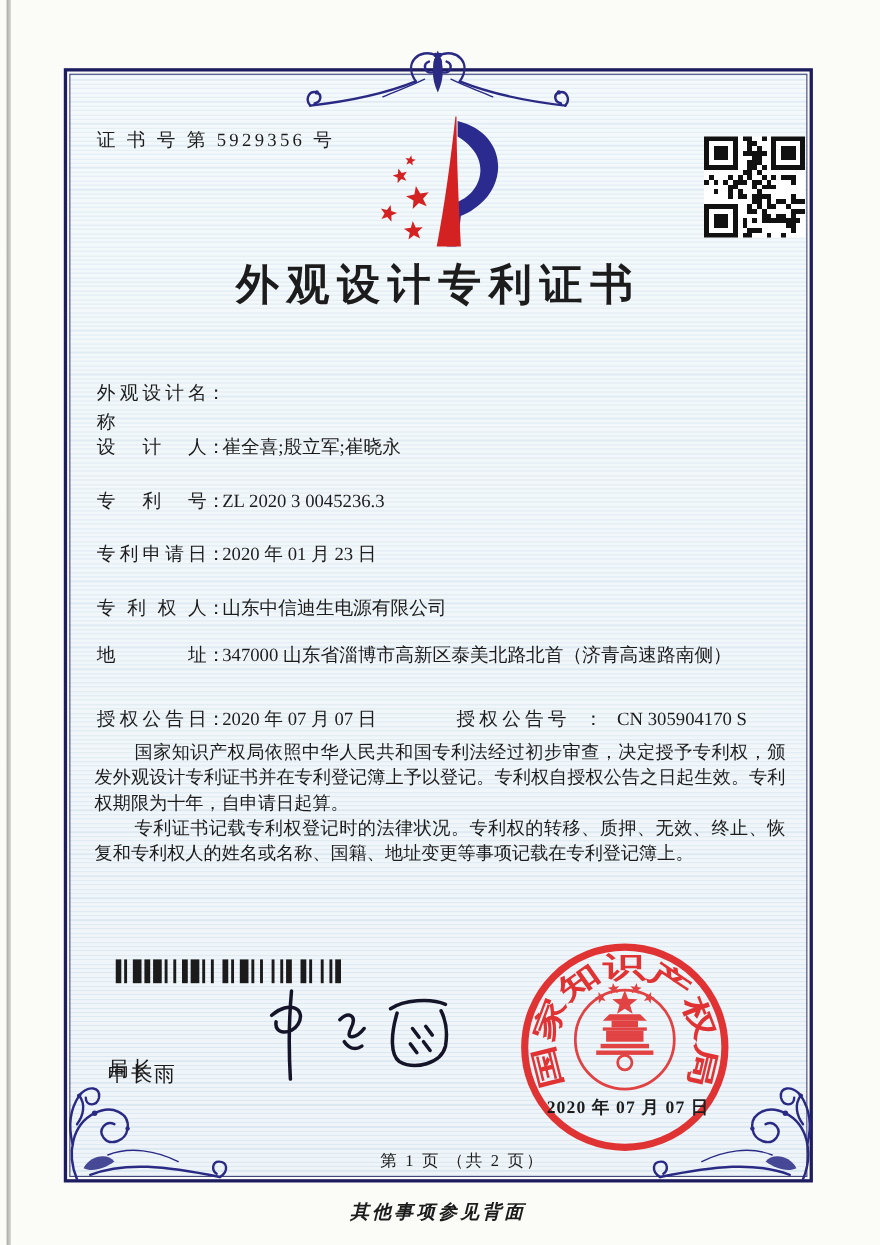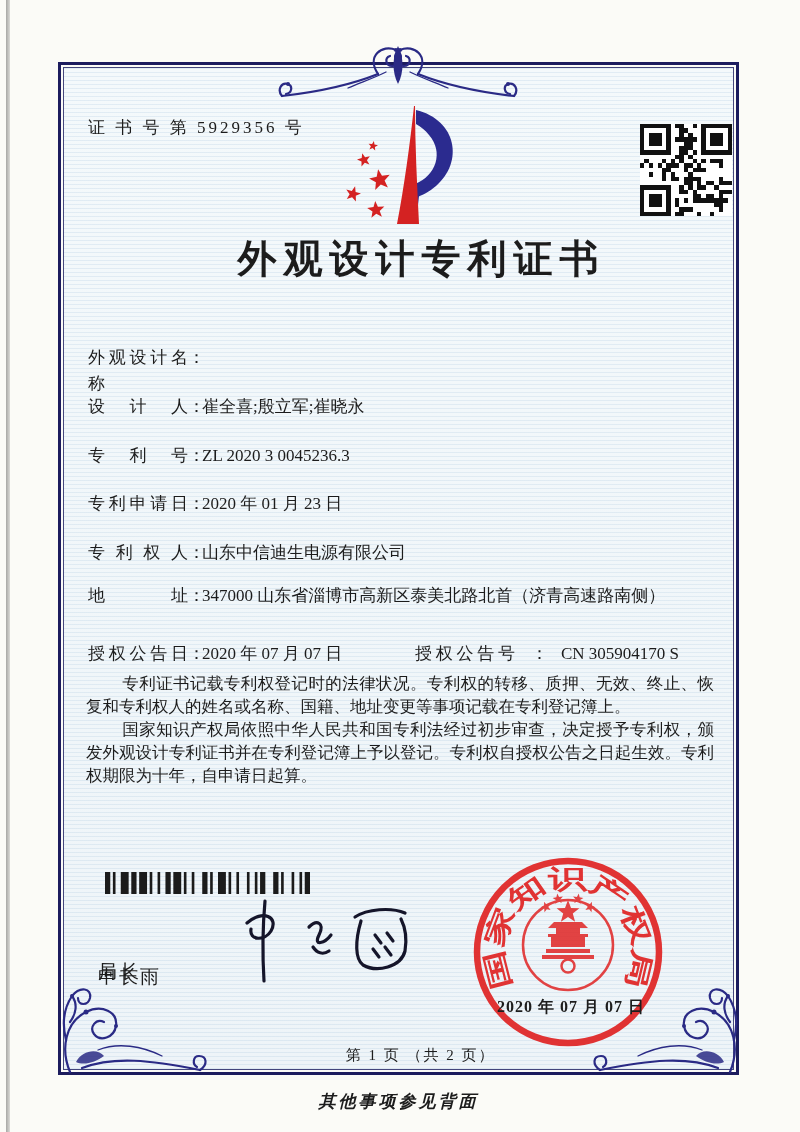--- a/index.html
+++ b/index.html
@@ -15,21 +15,21 @@
   .frame{position:absolute;left:58px;top:62px;width:681px;height:1013px;
     border:3px solid var(--border-navy,#1c1c5e);box-sizing:border-box;}
   .frame-inner{position:absolute;inset:2px;border:1px solid rgba(28,28,94,.8);
     background:
       repeating-linear-gradient(0deg, rgba(150,185,215,.20) 0 1px, rgba(255,255,255,0) 1px 4px),
       linear-gradient(#f4f9fb,#eef4f8);}
   .cert-no{position:absolute;left:88px;top:116px;font-size:17px;letter-spacing:3px;}
   .logo{position:absolute;left:342px;top:104px;}
   .qr{position:absolute;left:640px;top:124px;}
   .title{position:absolute;left:58px;top:232px;width:681px;margin:0;text-align:center;
-    font-size:39px;font-weight:700;letter-spacing:7px;padding-left:23px;}
+    font-size:39px;font-weight:700;letter-spacing:7px;}
   .row{position:absolute;left:88px;width:630px;display:flex;align-items:flex-start;
     font-size:17px;line-height:26px;}
   .lbl{display:inline-block;width:100px;text-align:justify;text-align-last:justify;flex:none;}
   .colon{flex:none;width:14px;}
   .val{flex:1;}
   .row-address .val{max-width:465px;}
   .pair2{position:absolute;left:327px;top:0;display:flex;width:300px;gap:16px;}
   .paras{position:absolute;left:86px;top:672px;width:628px;font-size:16.5px;line-height:23px;}
   .paras p{margin:0;text-indent:2.2em;text-align:justify;}
   .barcode{position:absolute;left:105px;top:872px;}
@@ -262,22 +262,22 @@
       <span class="colon">：</span>
     <span class="val">2020 年 07 月 07 日</span>
     <span class="pair2">
       <span class="lbl">授权公告号</span>
         <span class="colon">：</span>
       <span class="val">CN 305904170 S</span>
     </span>
   </div>
 
   <div class="paras">
+    <p>国家知识产权局依照中华人民共和国专利法经过初步审查，决定授予专利权，颁发外观设计专利证书并在专利登记簿上予以登记。专利权自授权公告之日起生效。专利权期限为十年，自申请日起算。</p>
     <p>专利证书记载专利权登记时的法律状况。专利权的转移、质押、无效、终止、恢复和专利权人的姓名或名称、国籍、地址变更等事项记载在专利登记簿上。</p>
-    <p>国家知识产权局依照中华人民共和国专利法经过初步审查，决定授予专利权，颁发外观设计专利证书并在专利登记簿上予以登记。专利权自授权公告之日起生效。专利权期限为十年，自申请日起算。</p>
   </div>
 
   <svg id="barcode" class="barcode" width="205" height="22" viewBox="0 0 205 22">
       <rect x="0.00" y="0" width="5.26" height="22" fill="#1b1b1b"></rect>
       <rect x="7.88" y="0" width="2.63" height="22" fill="#1b1b1b"></rect>
       <rect x="15.77" y="0" width="7.88" height="22" fill="#1b1b1b"></rect>
       <rect x="26.28" y="0" width="5.26" height="22" fill="#1b1b1b"></rect>
       <rect x="34.17" y="0" width="7.88" height="22" fill="#1b1b1b"></rect>
       <rect x="44.68" y="0" width="2.63" height="22" fill="#1b1b1b"></rect>
       <rect x="52.56" y="0" width="2.63" height="22" fill="#1b1b1b"></rect>

